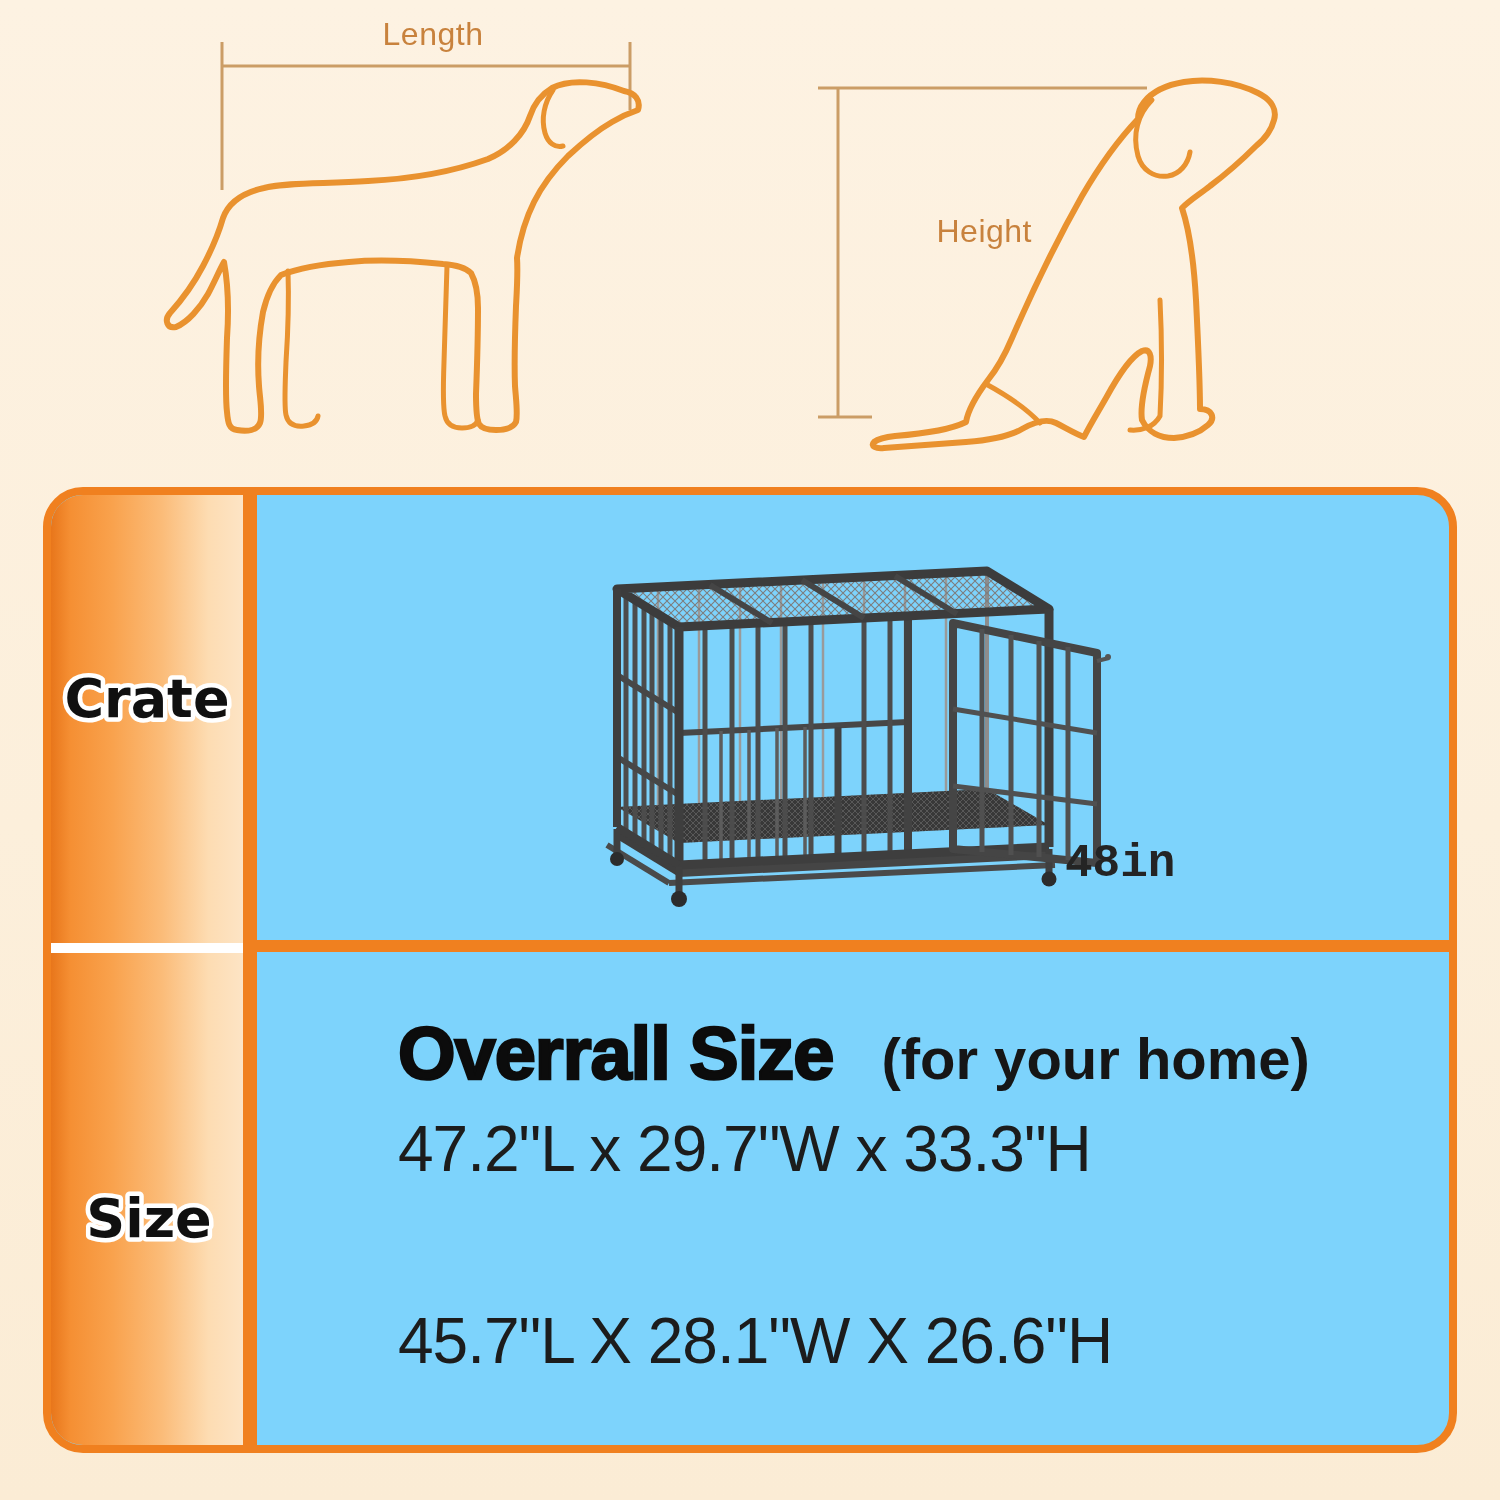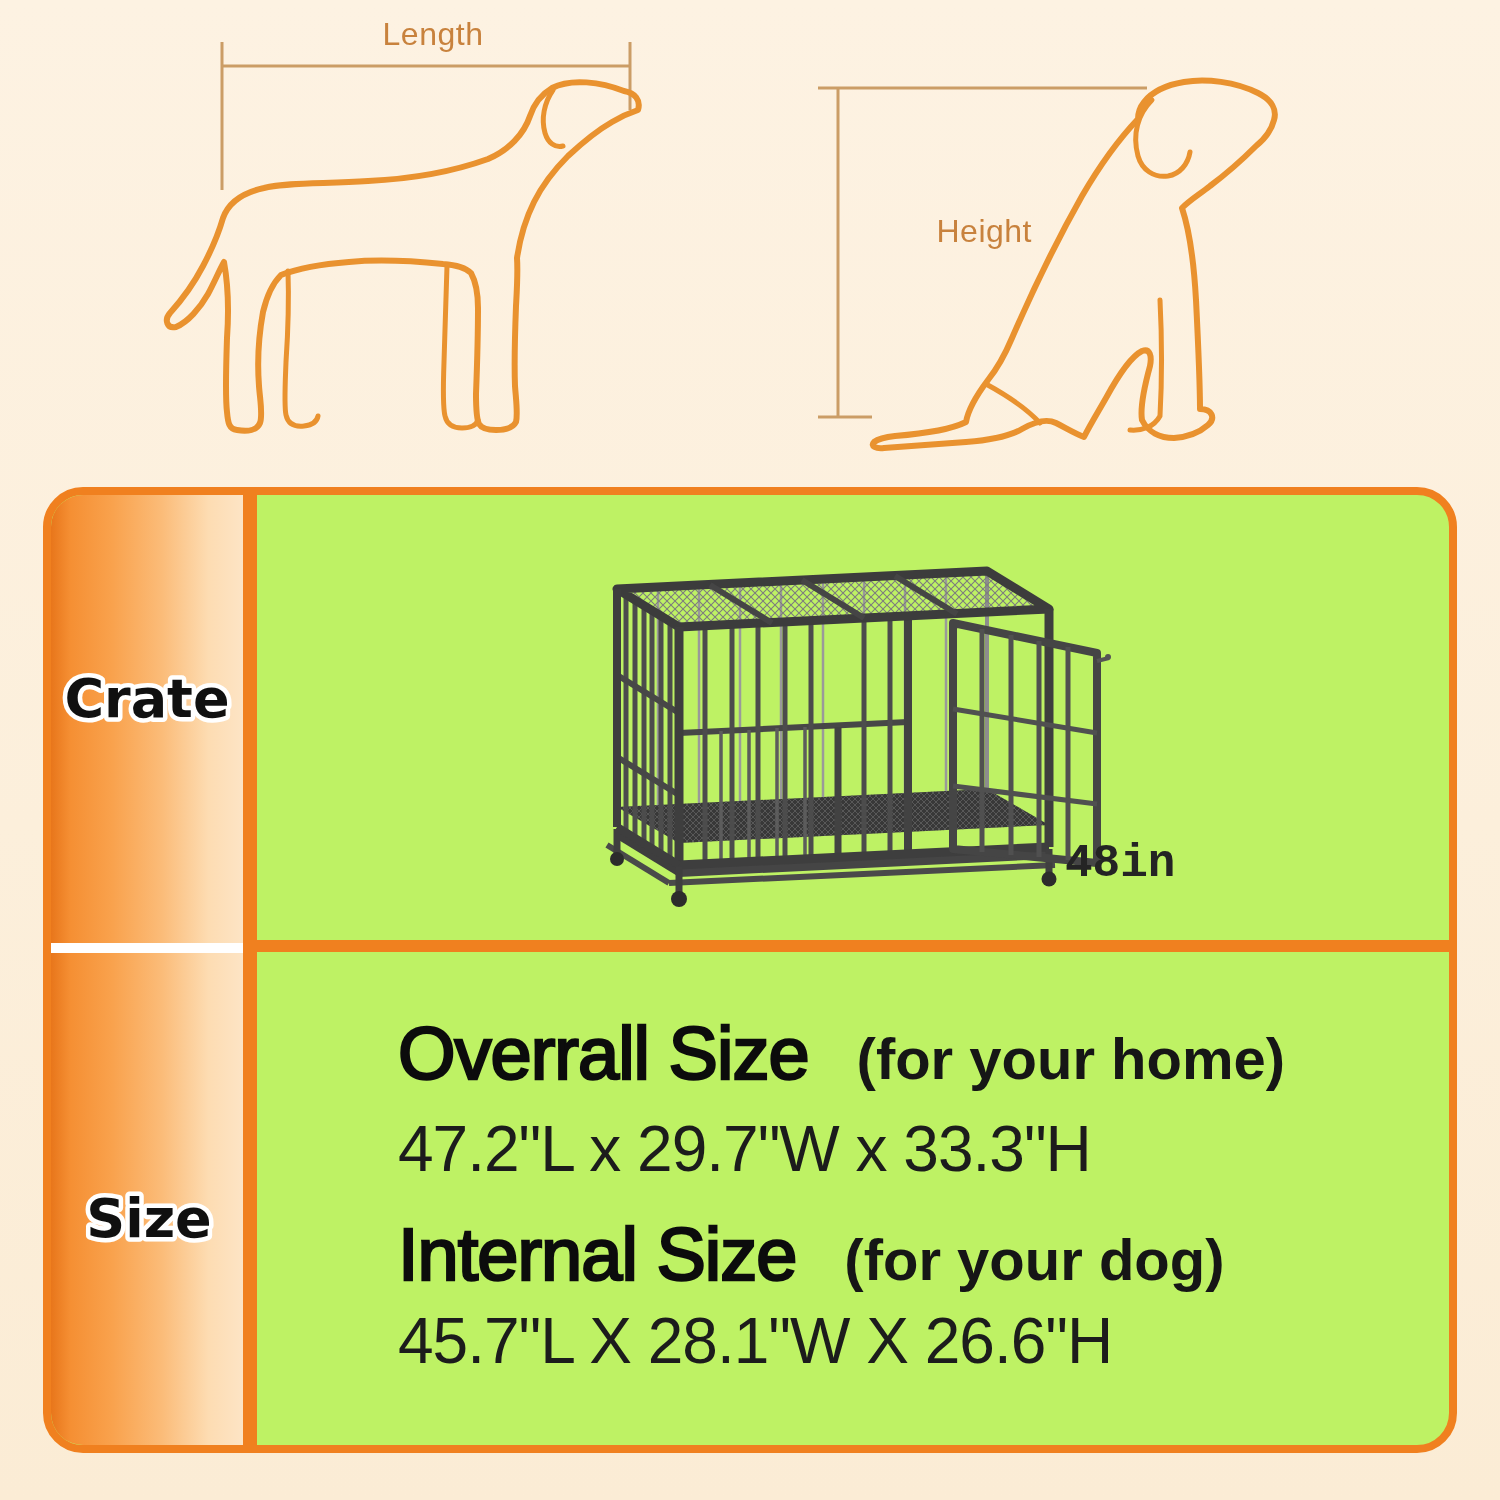--- a/index.html
+++ b/index.html
@@ -14,42 +14,42 @@
   #dogs-svg{left:0;top:0;width:1500px;height:470px;}
   .dog-outline{fill:none;stroke:#e9922f;stroke-width:6;stroke-linecap:round;stroke-linejoin:round;}
   .dog-inner{fill:none;stroke:#e9922f;stroke-width:5;stroke-linecap:round;stroke-linejoin:round;}
   .guide-line{stroke:#cb9d66;stroke-width:3;fill:none;stroke-linecap:butt;}
   .guide-label{color:#c8823d;font-size:32px;letter-spacing:.5px;}
   #length-label{left:348px;top:16px;width:170px;text-align:center;}
   #height-label{left:852px;top:213px;width:180px;text-align:right;}
 
   
   .size-table{
-    left:43px;top:487px;width:1414px;height:966px;background:#bef264;
+    left:43px;top:487px;width:1414px;height:966px;background:#7dd3fc;
     border:8px solid #f0801f;border-radius:40px;box-sizing:border-box;overflow:hidden;
   }
   .col-header{
     left:0;top:0;width:192px;height:950px;
     background:linear-gradient(90deg,#e8761b 0%,#f58f33 10%,#f9a24d 32%,#fbbc79 58%,#fddcb2 82%,#fde4c5 100%);
   }
   .v-border{left:192px;top:0;width:14px;height:950px;background:#f0801f;}
   .divider-white{left:0;top:448px;width:192px;height:10px;background:#ffffff;}
   .divider-orange{left:206px;top:445px;width:1192px;height:12px;background:#f0801f;}
   .hdr-svg{overflow:visible;}
   .hdr-text{
     font-family:"DejaVu Sans","Liberation Sans",sans-serif;font-weight:700;font-size:54px;
     fill:#101010;stroke:#ffffff;stroke-width:9px;paint-order:stroke;stroke-linejoin:round;
   }
   #crate-size-label{
     left:1014px;top:346px;font-family:Liberation Mono, monospace;
     font-weight:700;font-size:46px;color:#242424;line-height:1;letter-spacing:0px;
   }
   .size-line{left:347px;white-space:nowrap;line-height:1;}
   .size-title{
-    font-weight:400;font-size:74px;color:#0c0c0c;-webkit-text-stroke:2.5px #0c0c0c;
+    font-weight:700;font-size:74px;color:#0c0c0c;-webkit-text-stroke:2.5px #0c0c0c;
     letter-spacing:-1px;
   }
   .size-note{font-weight:700;font-size:58px;color:#161616;margin-left:48px;letter-spacing:0px;}
   .size-dims{font-weight:400;font-size:64px;color:#1c1c1c;letter-spacing:-1px;}
   #overall-line{top:522px;}
   #overall-dims{top:622px;}
   #internal-line{top:723px;}
   #internal-dims{top:814px;}
 
   
@@ -197,18 +197,15 @@
     </g>
   </svg>
 
   <div id="crate-size-label" class="abs">48in</div>
 
   <div id="overall-line" class="abs size-line">
     <span class="size-title">Overrall Size</span><span class="size-note">(for your home)</span>
   </div>
   <div id="overall-dims" class="abs size-line size-dims">47.2"L x 29.7"W x 33.3"H</div>
 
-  <div id="internal-line" class="abs size-line">
-    <span class="size-title">Internal Size</span><span class="size-note">(for your dog)</span>
-  </div>
   <div id="internal-dims" class="abs size-line size-dims">45.7"L X 28.1"W X 26.6"H</div>
 
 </div>
 
 </body></html>

